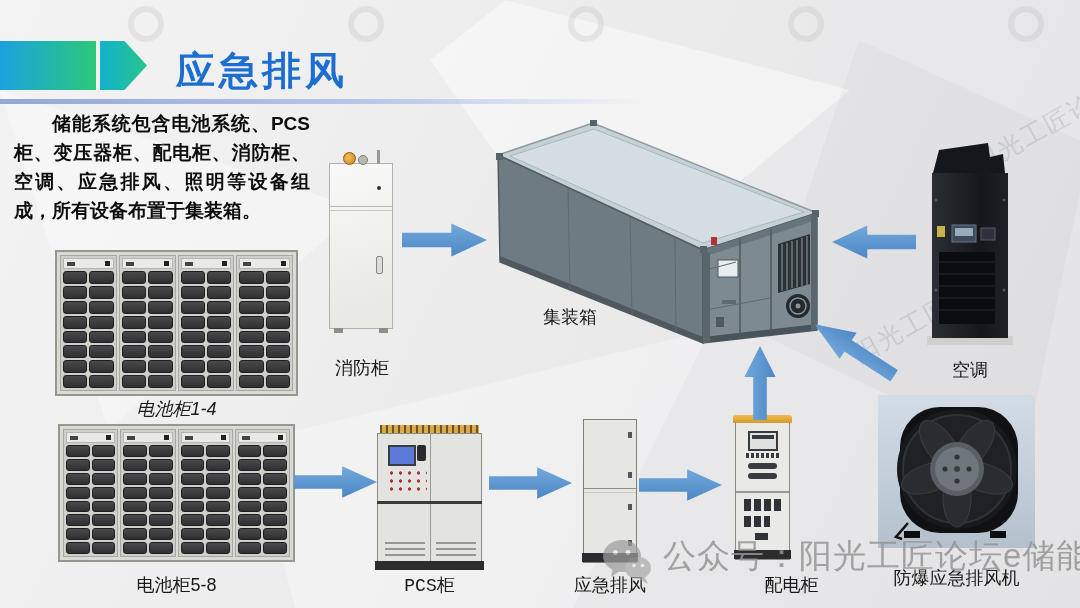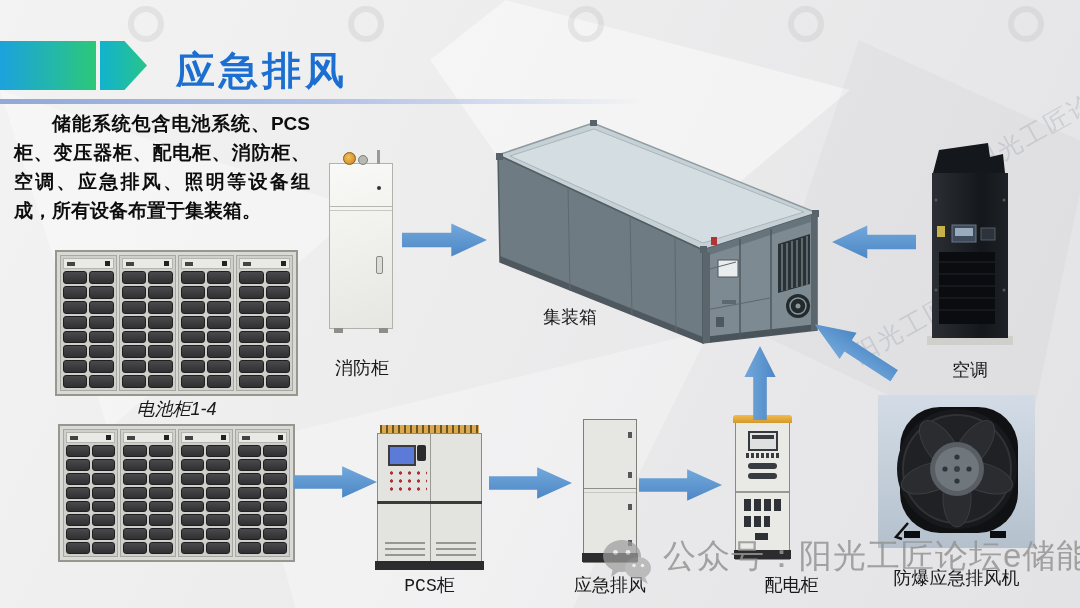--- a/index.html
+++ b/index.html
@@ -435,20 +435,21 @@
         <div class="bat-row">
           <span></span>
           <span></span>
         </div>
         <div class="bat-row">
           <span></span>
           <span></span>
         </div>
       </div>
     </div>
+  <div class="eq-label" style="left:58px;top:573px;width:237px;">电池柜5-8</div>
 
   <div class="fire">
     <div class="g1"></div>
     <div class="g2"></div>
     <div class="pipe"></div>
     <div class="split"></div>
     <div class="dot"></div>
     <div class="handle"></div>
     <div class="foot" style="left:4px"></div>
     <div class="foot" style="right:4px"></div>

